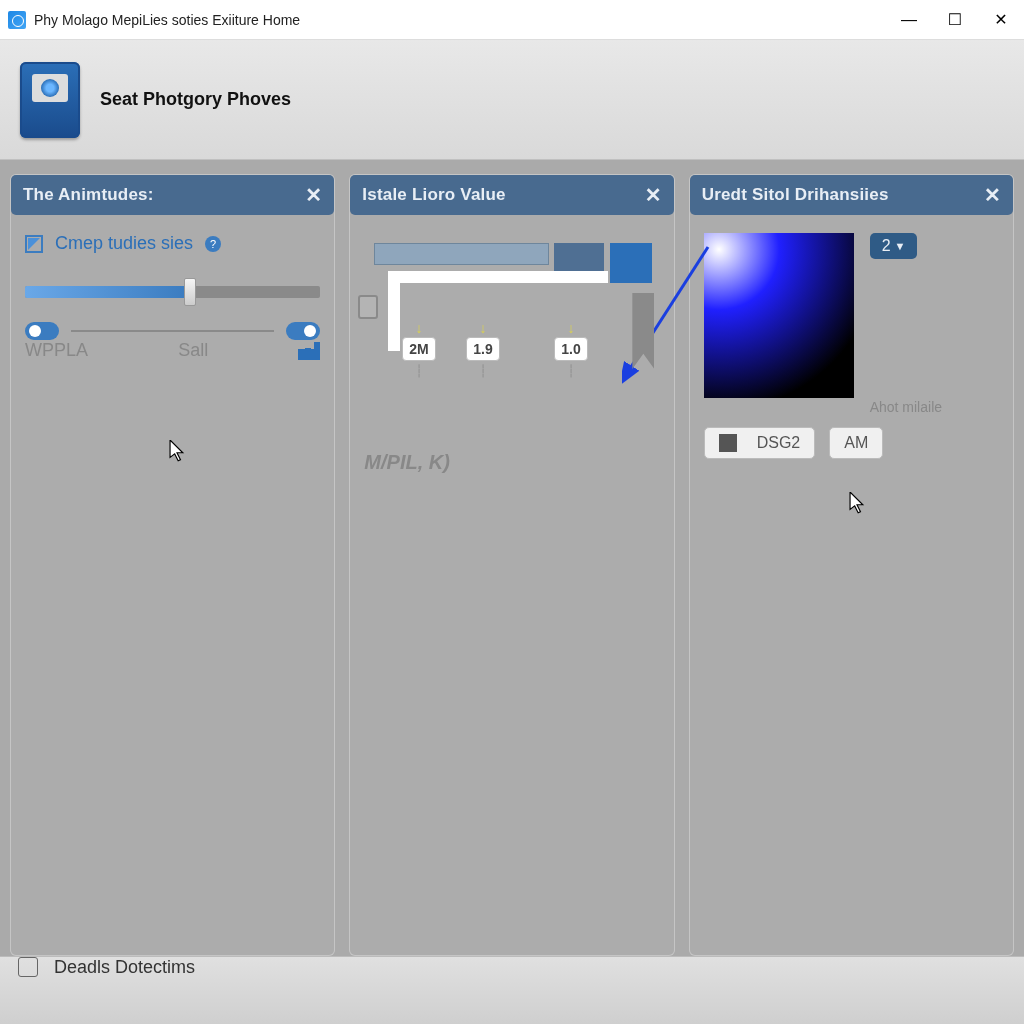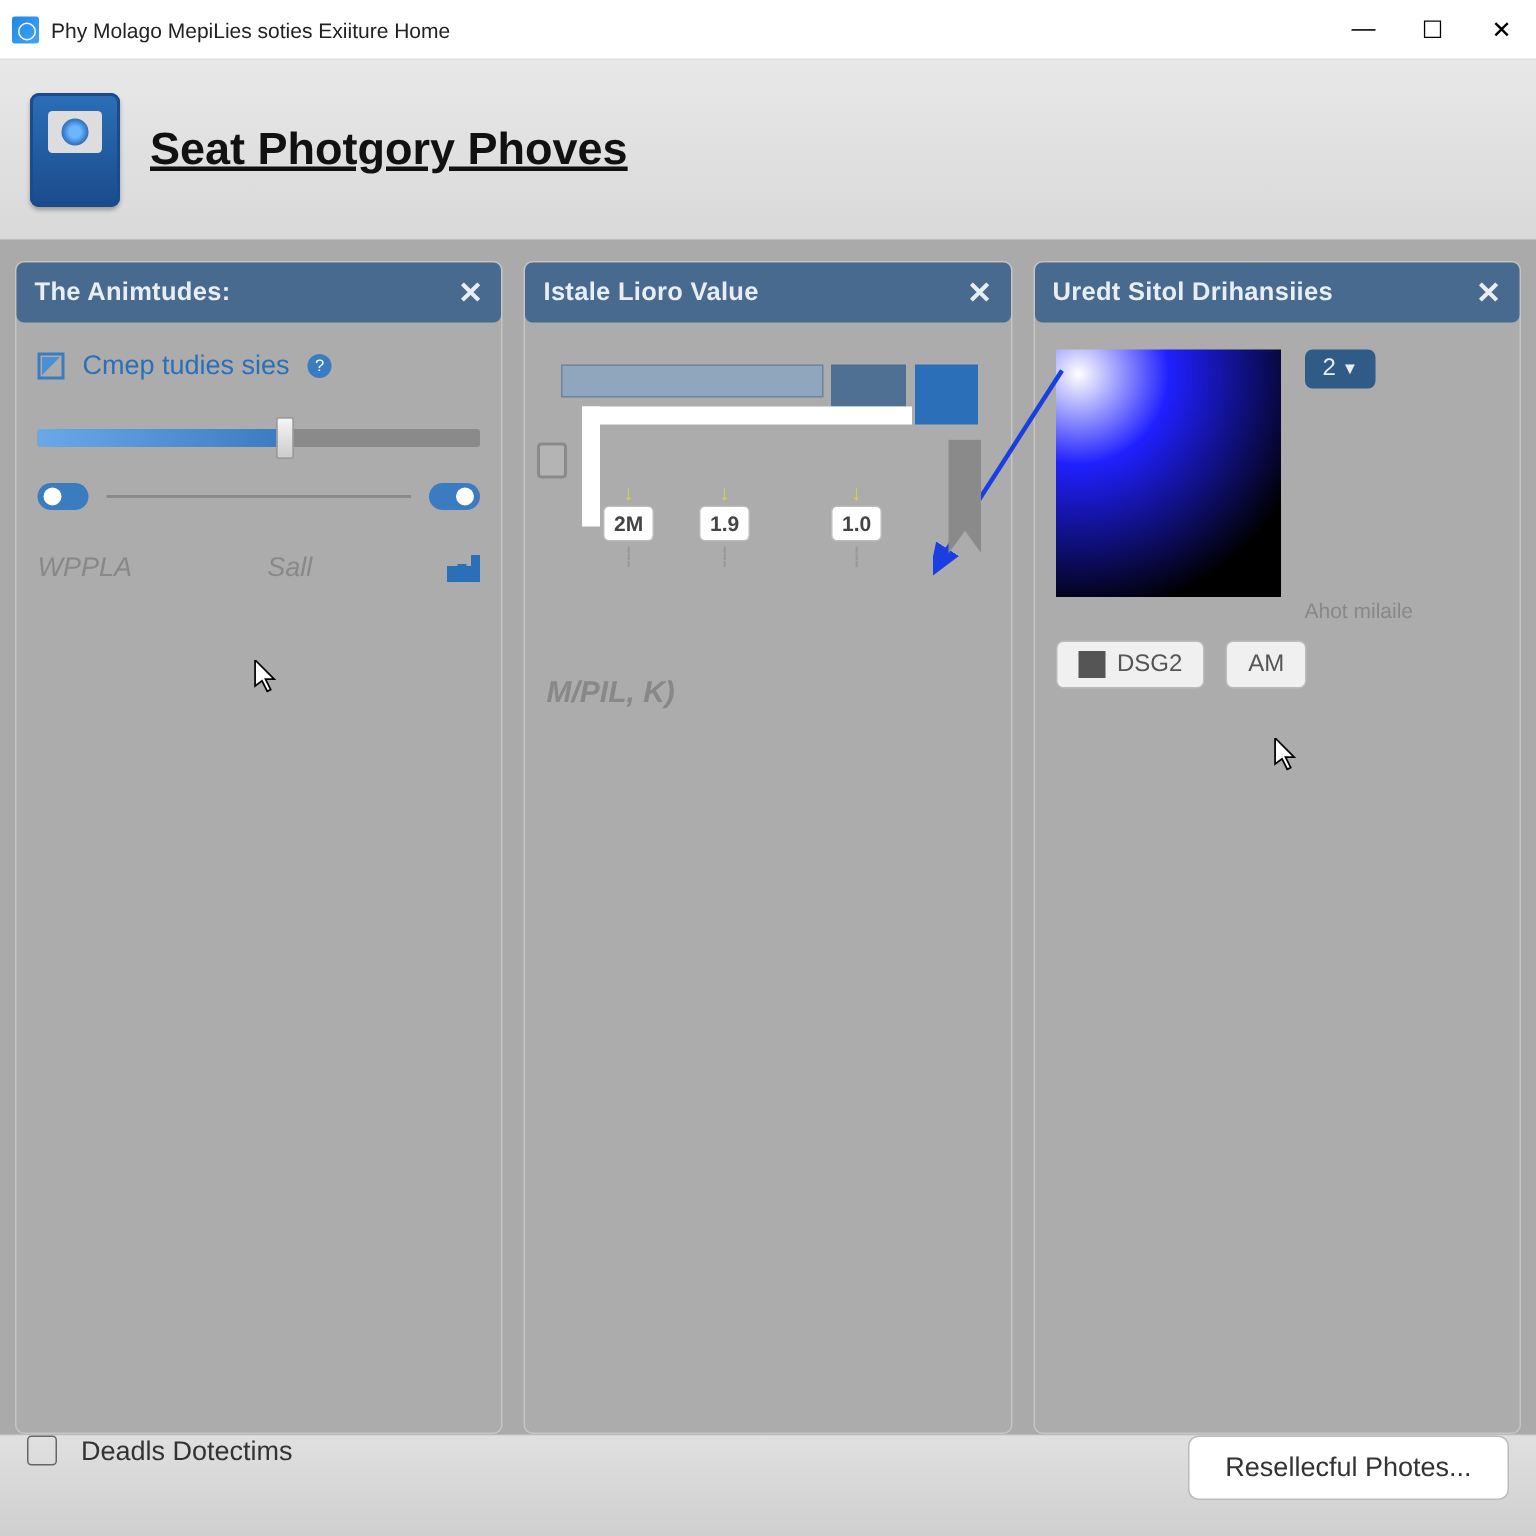--- a/index.html
+++ b/index.html
@@ -12,21 +12,21 @@
 .titlebar .title { font-size: 14px; color: #222; }
 .win-controls { margin-left: auto; display: flex; height: 100%; }
 .win-controls .btn { width: 46px; display: flex; align-items: center; justify-content: center; font-size: 16px; cursor: pointer; }
 
 
 .header-band { height: 120px; background: linear-gradient(#e8e8e8,#d9d9d9); border-bottom: 1px solid #c0c0c0; display: flex; align-items: center; padding: 0 20px; }
 .band-icon { width: 60px; height: 76px; background: linear-gradient(#2b6fb8,#1a4b8c); border-radius: 6px; box-shadow: inset 0 0 0 2px #1a4b8c, 0 2px 3px rgba(0,0,0,.3); position: relative; }
 .band-icon::before { content:""; position:absolute; top:12px; left:12px; right:12px; height:28px; background:#ddd; border-radius:3px; }
 .band-icon::after { content:""; position:absolute; top:17px; left:50%; transform:translateX(-50%); width:18px; height:18px; background: radial-gradient(circle,#6bb6ff 30%,#2b6fb8 70%); border-radius:50%; }
 .band-text { margin-left: 20px; }
-.band-text h1 { font-size: 30px; font-weight: 600; color: #111; text-decoration: underline; }
+.band-text h1 { font-size: 18px; font-weight: 600; color: #111; }
 .band-text p { font-size: 17px; color: #333; margin-top: 6px; }
 
 
 .panels-area { height: calc(1024px - 40px - 120px - 68px); background: #aaa; padding: 14px 10px 0 10px; display: flex; gap: 14px; }
 .panel { flex: 1; background: rgba(180,180,180,.25); border-radius: 6px; display: flex; flex-direction: column; border: 1px solid rgba(255,255,255,.3); }
 .panel-header { height: 40px; background: #486a8f; color: #e8eef5; display: flex; align-items: center; padding: 0 12px; border-radius: 5px; font-size: 17px; font-weight: 600; letter-spacing: .2px; }
 .panel-header .close-icon { margin-left: auto; font-size: 20px; cursor: pointer; }
 .panel-body { padding: 18px 14px; flex: 1; }
 
 
@@ -36,21 +36,21 @@
 .check-row .help { width:16px; height:16px; border-radius:50%; background:#3b7cc0; color:#fff; font-size:11px; display:flex; align-items:center; justify-content:center; }
 .slider-box { margin-top: 24px; position: relative; height: 28px; }
 .slider-track { position:absolute; left:0; right:0; top:8px; height:12px; background:#8a8a8a; border-radius:2px; }
 .slider-fill { position:absolute; left:0; top:8px; height:12px; width:55%; background: linear-gradient(90deg,#6aa8e8,#3b7cc0); border-radius:2px; }
 .slider-thumb { position:absolute; top:0; left:54%; width:12px; height:28px; background: linear-gradient(#f5f5f5,#ccc); border:1px solid #999; border-radius:2px; }
 .toggle-row { margin-top: 16px; display: flex; align-items: center; }
 .toggle { width: 34px; height: 18px; background:#3b7cc0; border-radius:9px; position:relative; }
 .toggle::after { content:""; position:absolute; width:12px; height:12px; border-radius:50%; background:#fff; top:3px; left:4px; }
 .toggle2::after { left:auto; right:4px; }
 .thin-line { flex:1; height:2px; background:#8a8a8a; margin:0 12px; }
-.labels-row { margin-top: 28px; display:flex; align-items:center; justify-content:space-between; color:#888; font-style:italic; font-size:18px; }
+.labels-row { margin-top: 0; display:flex; align-items:center; justify-content:space-between; color:#888; font-size:18px; }
 .labels-row .bar-icon { width:22px; height:18px; background: linear-gradient(0deg,#2b6fb8 60%,transparent 60%); position:relative; }
 .labels-row .bar-icon::before { content:""; position:absolute; left:7px; bottom:0; width:6px; height:12px; background:#2b6fb8; }
 .labels-row .bar-icon::after { content:""; position:absolute; right:0; bottom:0; width:6px; height:18px; background:#2b6fb8; }
 .cursor1 { position:absolute; left:168px; top:440px; pointer-events:none; }
 .cursor2 { position:absolute; left:848px; top:492px; pointer-events:none; }
 
 
 .diagram { position:relative; height:200px; }
 .d-bar-a { position:absolute; top:10px; left:10px; width:175px; height:22px; background:#8fa6bc; border:1px solid #6e869c; }
 .d-bar-b { position:absolute; top:10px; left:190px; width:50px; height:28px; background:#4f6f93; }
@@ -65,21 +65,21 @@
 .bookmark { position:absolute; top:60px; left:268px; width:22px; height:76px; background:#8a8a8a; clip-path: polygon(0 0,100% 0,100% 100%,50% 80%,0 100%); }
 .diagram-label { text-align:left; color:#888; font-style:italic; font-size:20px; margin-top:18px; font-weight:600; }
 
 
 .color-area { display:flex; gap:16px; }
 .color-swatch { width:150px; height:165px; background: linear-gradient(135deg,#2020ff 0%, #000 60%, #000 100%); background: radial-gradient(circle at 10% 10%, #fff 0%, #2020ff 30%, #000 80%); }
 .preset-btn { padding: 4px 12px; font-size:16px; color:#e8eef5; background:#2f5b86; border-radius:5px; cursor:pointer; display:inline-flex; align-items:center; gap:4px; }
 .preset-btn .caret { font-size:11px; }
 .aux-label { font-size:14px; color:#888; margin-top:140px; }
 .chip-row { display:flex; gap:14px; margin-top:12px; align-items:center; }
-.chip { padding:6px 14px; border:1px solid #bbb; border-radius:5px; background:#f0f0f0; font-size:16px; color:#555; display:flex; gap:8px; }
+.chip { padding:6px 14px; border:1px solid #bbb; border-radius:5px; background:#f0f0f0; font-size:16px; color:#555; display:flex; gap:20px; }
 .chip .sw { width:18px; height:18px; background:#555; }
 
 
 .footer { height:68px; background: linear-gradient(#e0e0e0,#cfcfcf); border-top:1px solid #bbb; display:flex; align-items:flex-start; padding:0 18px; gap:16px; }
 .footer .fcbx { width:20px; height:20px; border:1.5px solid #666; border-radius:3px; }
 .footer .flabel { font-size:18px; color:#333; }
 .footer .spacer { flex:1; }
 .footer .fbtn { padding: 10px 24px; border-radius:7px; font-size:18px; cursor:pointer; border:1px solid #bbb; }
 .footer .fbtn.sec { background:#fff; color:#333; }
 .footer .fbtn.pri { background: linear-gradient(#3a9bf0,#1f84e0); color:#fff; border-color:#1f84e0; font-weight:600; min-width:260px; text-align:center; }
@@ -207,21 +207,20 @@
       </div>
     </div>
   </div>
 
 </div>
 
 <div class="footer">
   <div class="fcbx"></div>
   <div class="flabel">Deadls Dotectims</div>
   <div class="spacer"></div>
-  <div class="fbtn sec">Resellecful Photes...</div>
 </div>
 
 <svg class="cursor cursor1" viewBox="0 0 12 19">
     <path d="M0 0 L0 15 L4 12 L7 18 L9 17 L6 11 L11 11 Z" fill="#fff" stroke="#000"></path>
   </svg>
 <svg class="cursor cursor2" viewBox="0 0 12 19">
     <path d="M0 0 L0 15 L4 12 L7 18 L9 17 L6 11 L11 11 Z" fill="#fff" stroke="#000"></path>
   </svg>
 
 </body></html>

